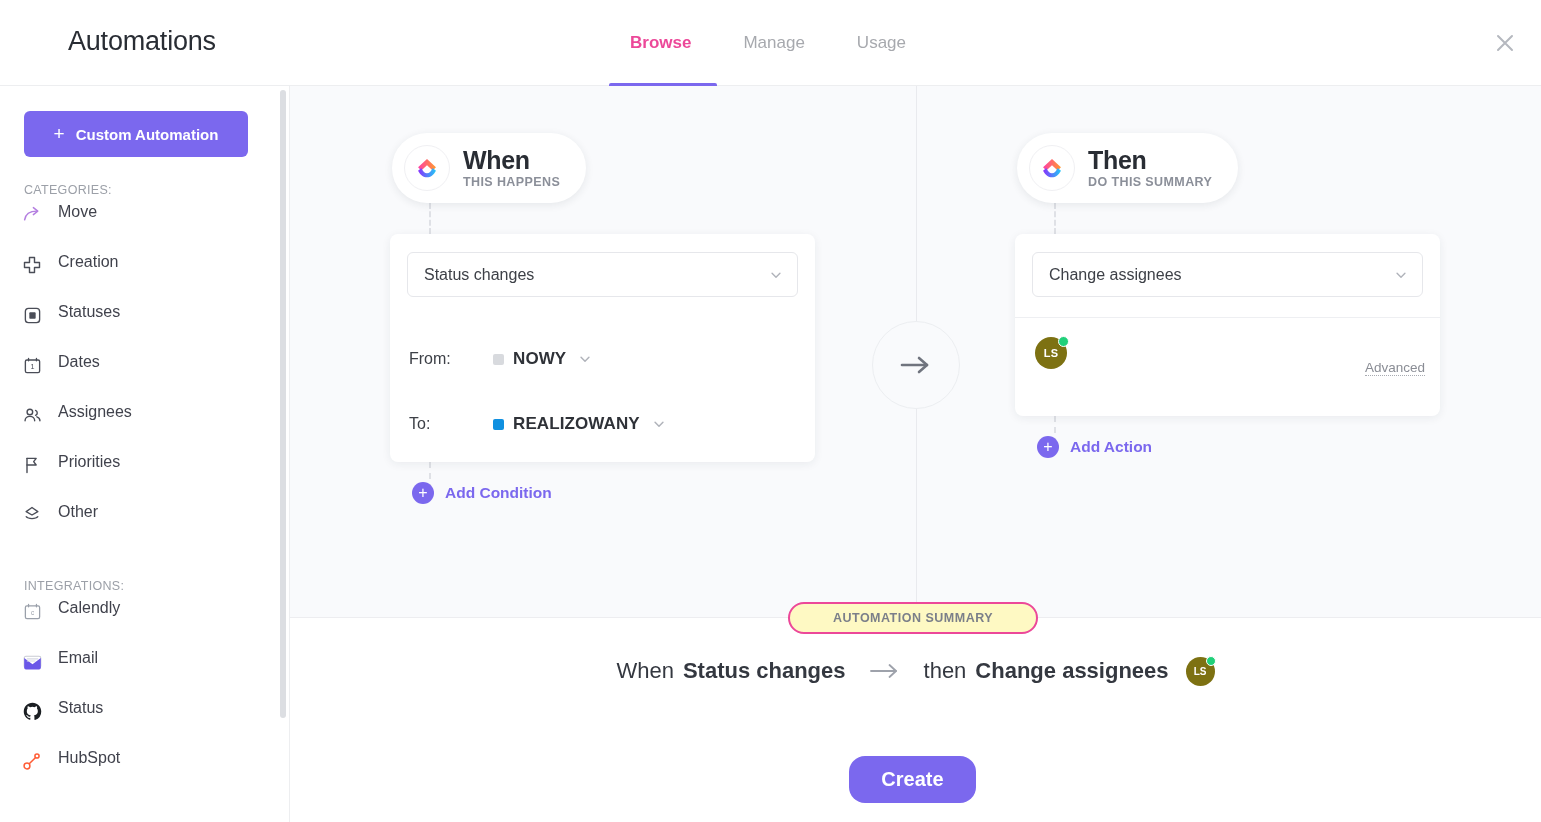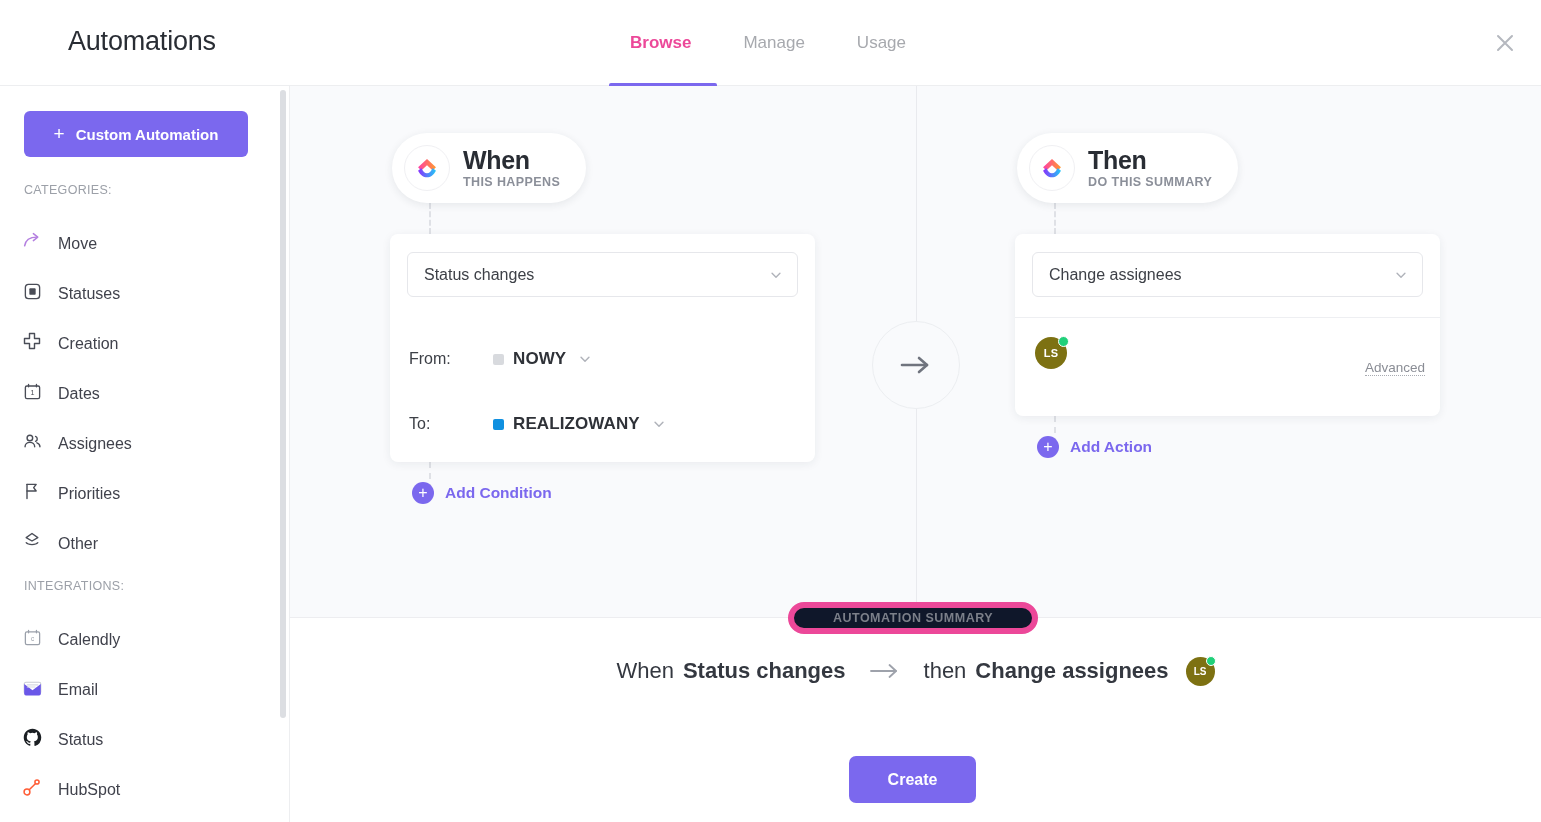--- a/index.html
+++ b/index.html
@@ -109,21 +109,21 @@
   .section-label {
     margin: 26px 0 6px 24px;
     font-size: 12.5px;
     letter-spacing: 0.3px;
     color: #9ca0a8;
     text-transform: uppercase;
   }
   .nav-list { list-style: none; }
   .nav-item {
     display: flex;
-    align-items: flex-end;
+    align-items: flex-start;
     height: 50px;
     padding-left: 20px;
     gap: 14px;
     cursor: pointer;
   }
   .nav-icon {
     width: 24px; height: 24px;
     display: flex; align-items: center; justify-content: center;
     flex: 0 0 24px;
   }
@@ -349,22 +349,22 @@
     border: 1px solid #eceef1;
     display: flex; align-items: center; justify-content: center;
     color: #70747e;
   }
 
   
   .summary-pill {
     position: absolute;
     left: 498px; top: 516px;
     width: 250px; height: 32px;
-    background: #0f172a;
-    border: 6px solid #ec4899;
+    background: #fef9c3;
+    border: 2px solid #ec4899;
     border-radius: 18px;
     display: flex; align-items: center; justify-content: center;
     font-size: 12.5px;
     font-weight: 700;
     letter-spacing: 0.5px;
     color: #7b7f89;
   }
   .summary-line {
     position: absolute;
     left: 0; right: 0; top: 565px;
@@ -399,22 +399,22 @@
     border-radius: 50%;
     border: 1.5px solid #fff;
   }
   .create-btn {
     position: absolute;
     left: 559px; top: 670px;
     width: 127px; height: 47px;
     background: #7b68ee;
     color: #fff;
     border: none;
-    border-radius: 7px;
-    font-size: 16px;
+    border-radius: 16px;
+    font-size: 20px;
     font-weight: 700;
     font-family: "Liberation Sans", sans-serif;
     cursor: pointer;
   }
 </style>
 </head>
 <body>
 
 <div class="app">
 
@@ -455,34 +455,34 @@
           <span class="nav-icon">
             <svg width="21" height="21" viewBox="0 0 24 24" fill="none" stroke="#b47fe0" stroke-width="1.7" stroke-linecap="round" stroke-linejoin="round">
               <path d="M3 17c1-7 7-10 14-10"></path>
                 <path d="M13 3l5 4-5 4"></path>
             </svg>
           </span>
           <span class="nav-label">Move</span>
         </li>
         <li class="nav-item">
           <span class="nav-icon">
+            <svg width="20" height="20" viewBox="0 0 24 24" fill="none" stroke="#4a4d57" stroke-width="1.7" stroke-linejoin="round">
+              <path d="M9 3h6v6h6v6h-6v6H9v-6H3V9h6z"></path>
+            </svg>
+          </span>
+          <span class="nav-label">Creation</span>
+        </li>
+        <li class="nav-item">
+          <span class="nav-icon">
             <svg width="19" height="19" viewBox="0 0 24 24" fill="none" stroke="#4a4d57" stroke-width="1.7">
               <rect x="3" y="3" width="18" height="18" rx="4"></rect>
               <rect x="8" y="8" width="8" height="8" rx="1" fill="#4a4d57" stroke="none"></rect>
             </svg>
           </span>
           <span class="nav-label">Statuses</span>
-        </li>
-        <li class="nav-item">
-          <span class="nav-icon">
-            <svg width="20" height="20" viewBox="0 0 24 24" fill="none" stroke="#4a4d57" stroke-width="1.7" stroke-linejoin="round">
-              <path d="M9 3h6v6h6v6h-6v6H9v-6H3V9h6z"></path>
-            </svg>
-          </span>
-          <span class="nav-label">Creation</span>
         </li>
         <li class="nav-item">
           <span class="nav-icon">
             <svg width="19" height="19" viewBox="0 0 24 24" fill="none" stroke="#4a4d57" stroke-width="1.7">
               <rect x="3" y="5" width="18" height="16" rx="2"></rect>
               <path d="M7 3v3M17 3v3" stroke-linecap="round"></path>
               <text x="12" y="17" font-size="9" fill="#4a4d57" stroke="none" text-anchor="middle" font-family="Liberation Sans, sans-serif">1</text>
             </svg>
           </span>
           <span class="nav-label">Dates</span>

